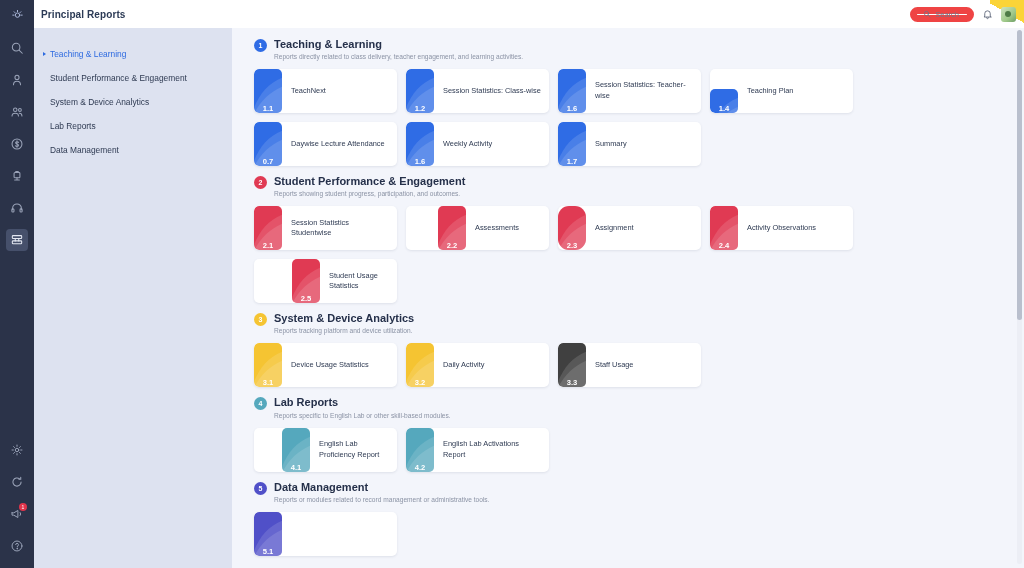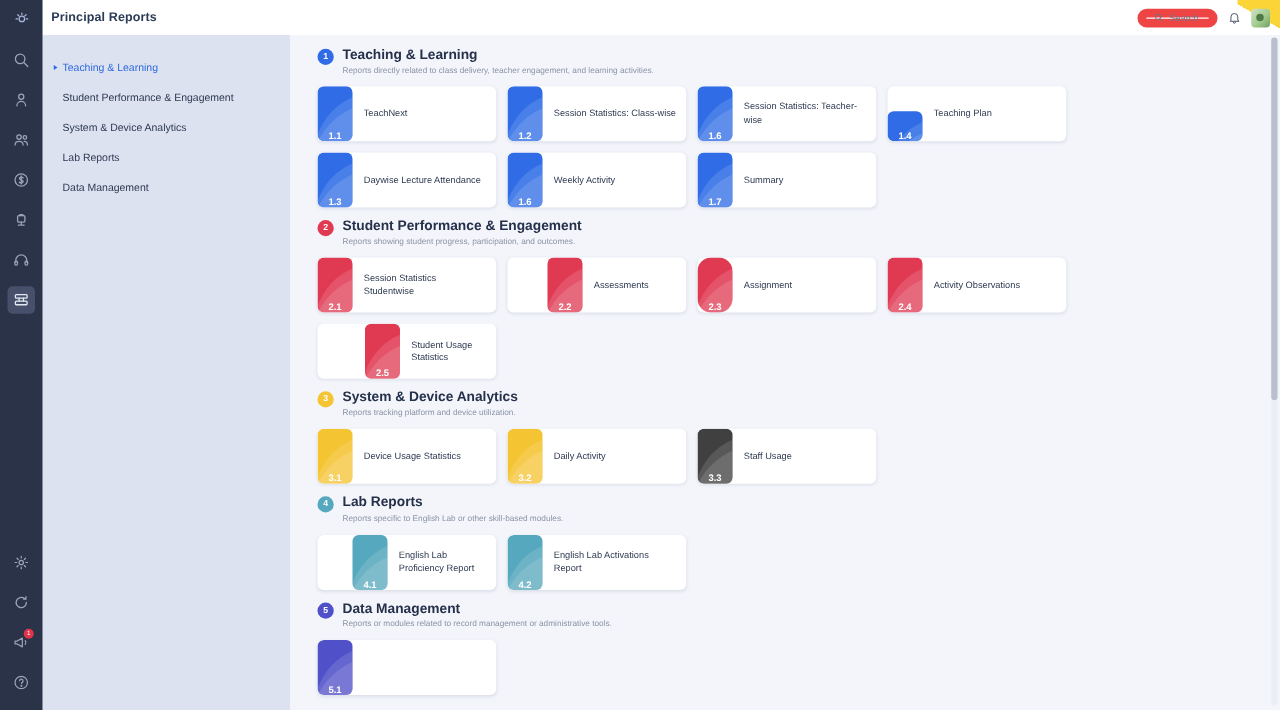--- a/index.html
+++ b/index.html
@@ -349,21 +349,21 @@
                   <span class="num">1.4</span>
                 </div>
                 <div class="card-label">Teaching Plan</div>
               </div>
               <div class="card">
                 <div class="tile" style="background: rgb(47, 108, 229);">
                   <svg class="swoosh" viewBox="0 0 28 44" preserveAspectRatio="none">
                     <path d="M-2 44 C 4 26, 14 14, 30 8 L30 44 Z" fill="#ffffff" opacity=".13"></path>
                     <path d="M-2 48 C 6 32, 16 22, 32 16 L32 48 Z" fill="#ffffff" opacity=".13"></path>
                   </svg>
-                  <span class="num">1.3</span>
+                  <span class="num">0.7</span>
                 </div>
                 <div class="card-label">Daywise Lecture Attendance</div>
               </div>
               <div class="card">
                 <div class="tile" style="background: rgb(47, 108, 229);">
                   <svg class="swoosh" viewBox="0 0 28 44" preserveAspectRatio="none">
                     <path d="M-2 44 C 4 26, 14 14, 30 8 L30 44 Z" fill="#ffffff" opacity=".13"></path>
                     <path d="M-2 48 C 6 32, 16 22, 32 16 L32 48 Z" fill="#ffffff" opacity=".13"></path>
                   </svg>
                   <span class="num">1.6</span>

